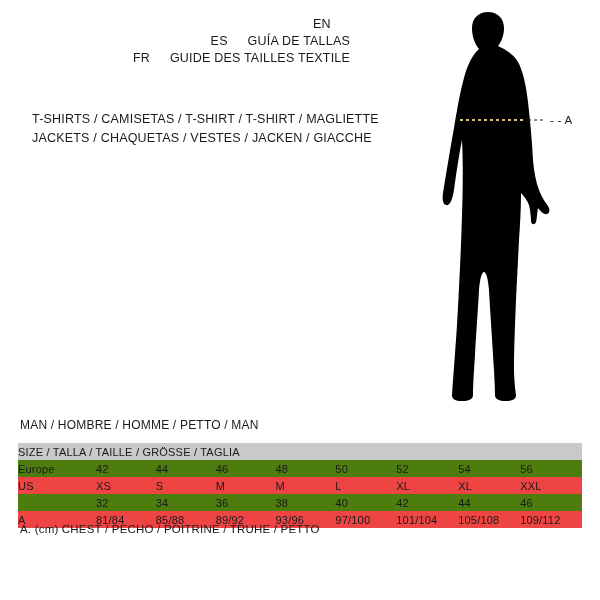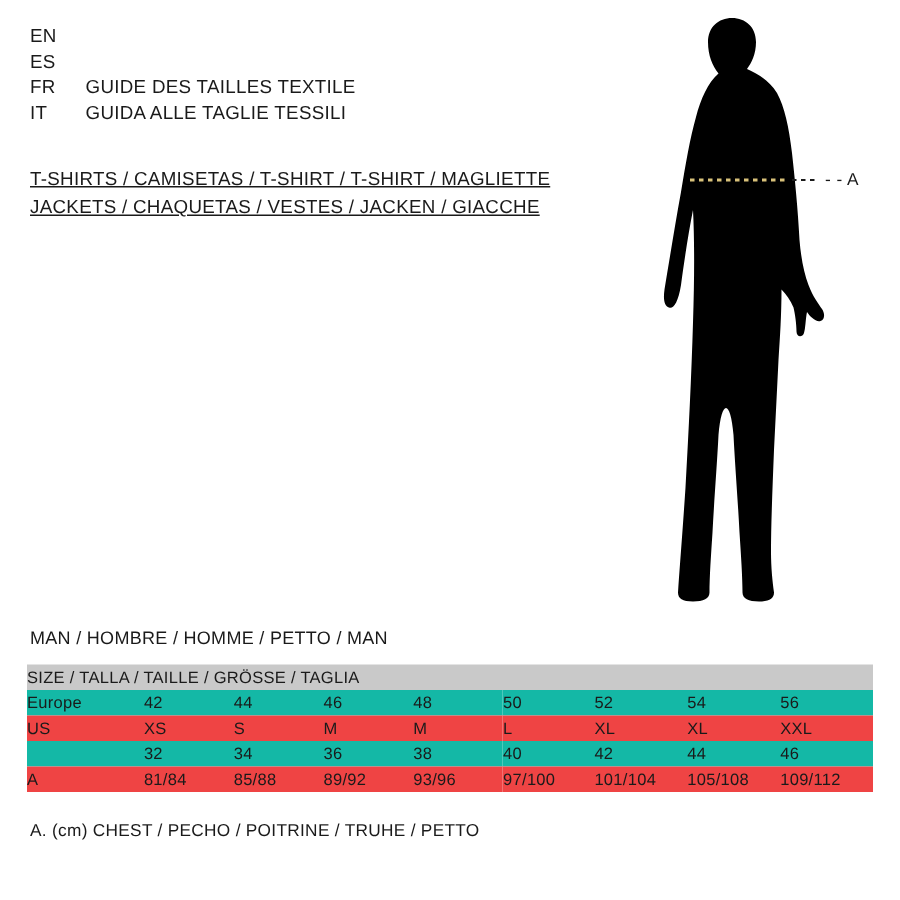--- a/index.html
+++ b/index.html
@@ -27,37 +27,37 @@
     left: 20px;
     top: 16px;
     width: 330px;
   }
   .lang-row {
     display: flex;
     align-items: baseline;
     line-height: 17px;
     font-size: 12.5px;
     letter-spacing: 0.2px;
+    justify-content: flex-end;
   }
   .lang-code {
     width: 37px;
     flex: 0 0 37px;
     color: #1a1a1a;
   }
   .lang-text {
     color: #1a1a1a;
   }
 
   
   .cat-block {
     position: absolute;
-    left: 20px;
+    left: 32px;
     top: 110px;
     width: 360px;
-    text-decoration: underline;
   }
   .cat-line {
     font-size: 12.5px;
     line-height: 19px;
     letter-spacing: 0.2px;
     color: #1a1a1a;
   }
 
   
   .figure-wrap {
@@ -104,62 +104,59 @@
     text-align: left;
     font-weight: normal;
     color: #1a1a1a;
   }
   .hdr-row th {
     background: #c9c9c9;
     padding-left: 6px;
     height: 18px;
   }
   .row-alt td {
-    background: #14b8a6;
+    background: #4d7c0f;
   }
   .row-plain td {
     background: #ef4444;
   }
   td.label-cell, th.label-cell {
     width: 86px;
     padding-left: 6px;
   }
   td.val-cell {
     width: 66px;
     padding-left: 2px;
   }
 
   .footnote {
     position: absolute;
     left: 20px;
-    top: 548px;
+    top: 523px;
     font-size: 11.5px;
     letter-spacing: 0.2px;
     color: #1a1a1a;
   }
 </style>
 </head>
 <body>
 
 <div class="page">
 
   <div class="lang-block">
     <div class="lang-row">
       <span class="lang-code">EN</span>
     </div>
     <div class="lang-row">
       <span class="lang-code">ES</span>
+      <span class="lang-text">GUÍA DE TALLAS</span>
     </div>
     <div class="lang-row">
       <span class="lang-code">FR</span>
       <span class="lang-text">GUIDE DES TAILLES TEXTILE</span>
-    </div>
-    <div class="lang-row">
-      <span class="lang-code">IT</span>
-      <span class="lang-text">GUIDA ALLE TAGLIE TESSILI</span>
     </div>
   </div>
 
   <div class="cat-block">
     <div class="cat-line">T-SHIRTS / CAMISETAS / T-SHIRT / T-SHIRT / MAGLIETTE</div>
     <div class="cat-line">JACKETS / CHAQUETAS / VESTES / JACKEN / GIACCHE</div>
   </div>
 
   <div class="figure-wrap">
     <svg width="200" height="395" viewBox="0 0 200 395">

